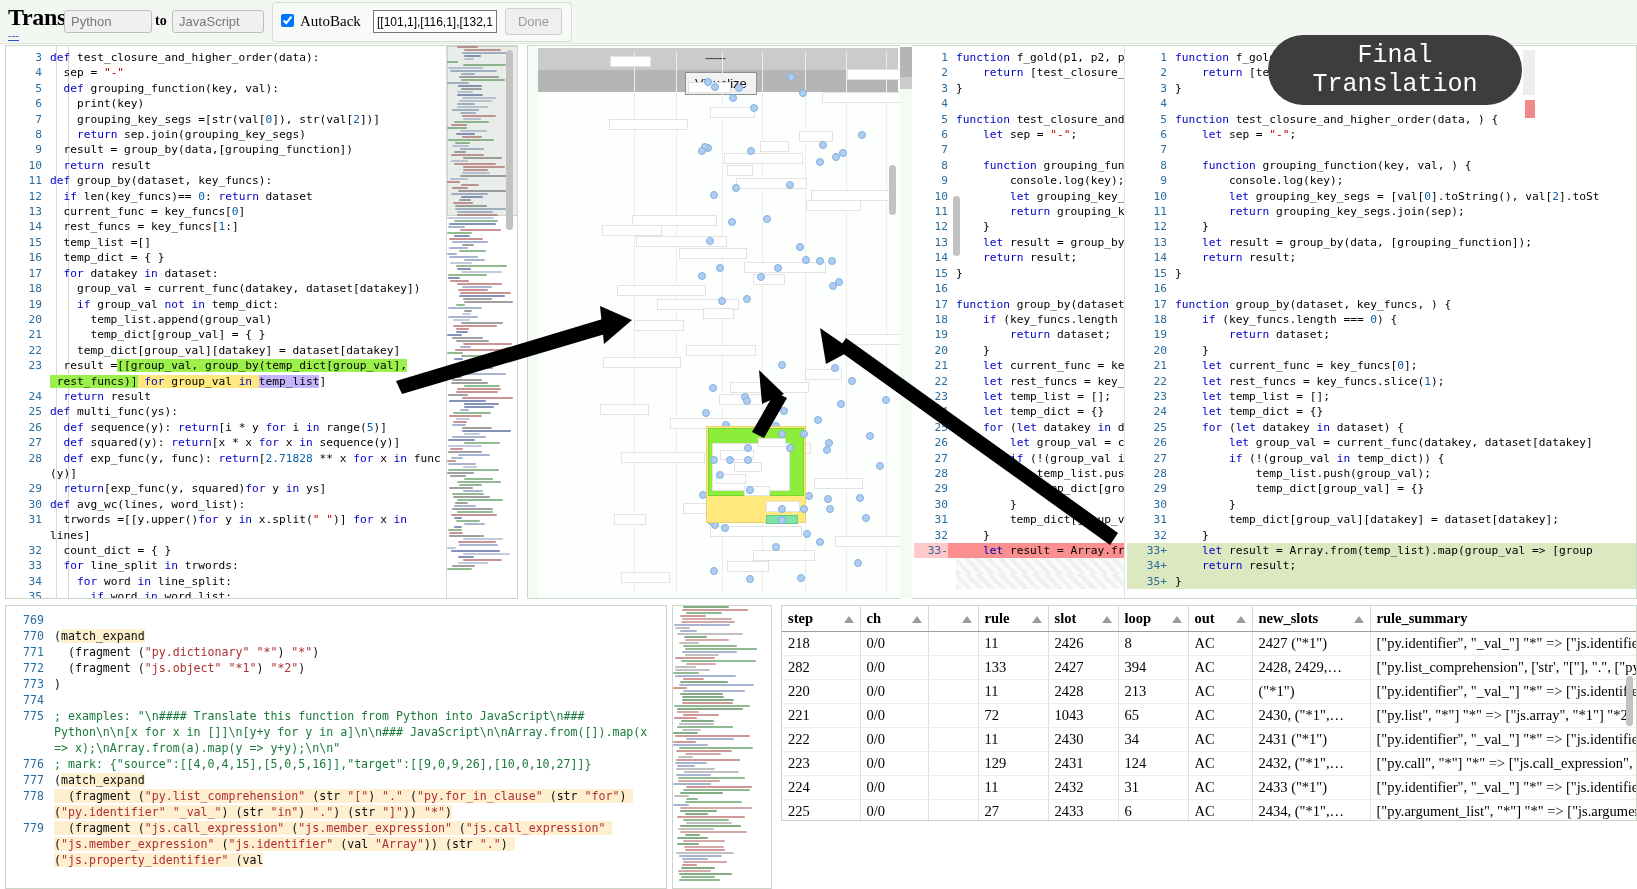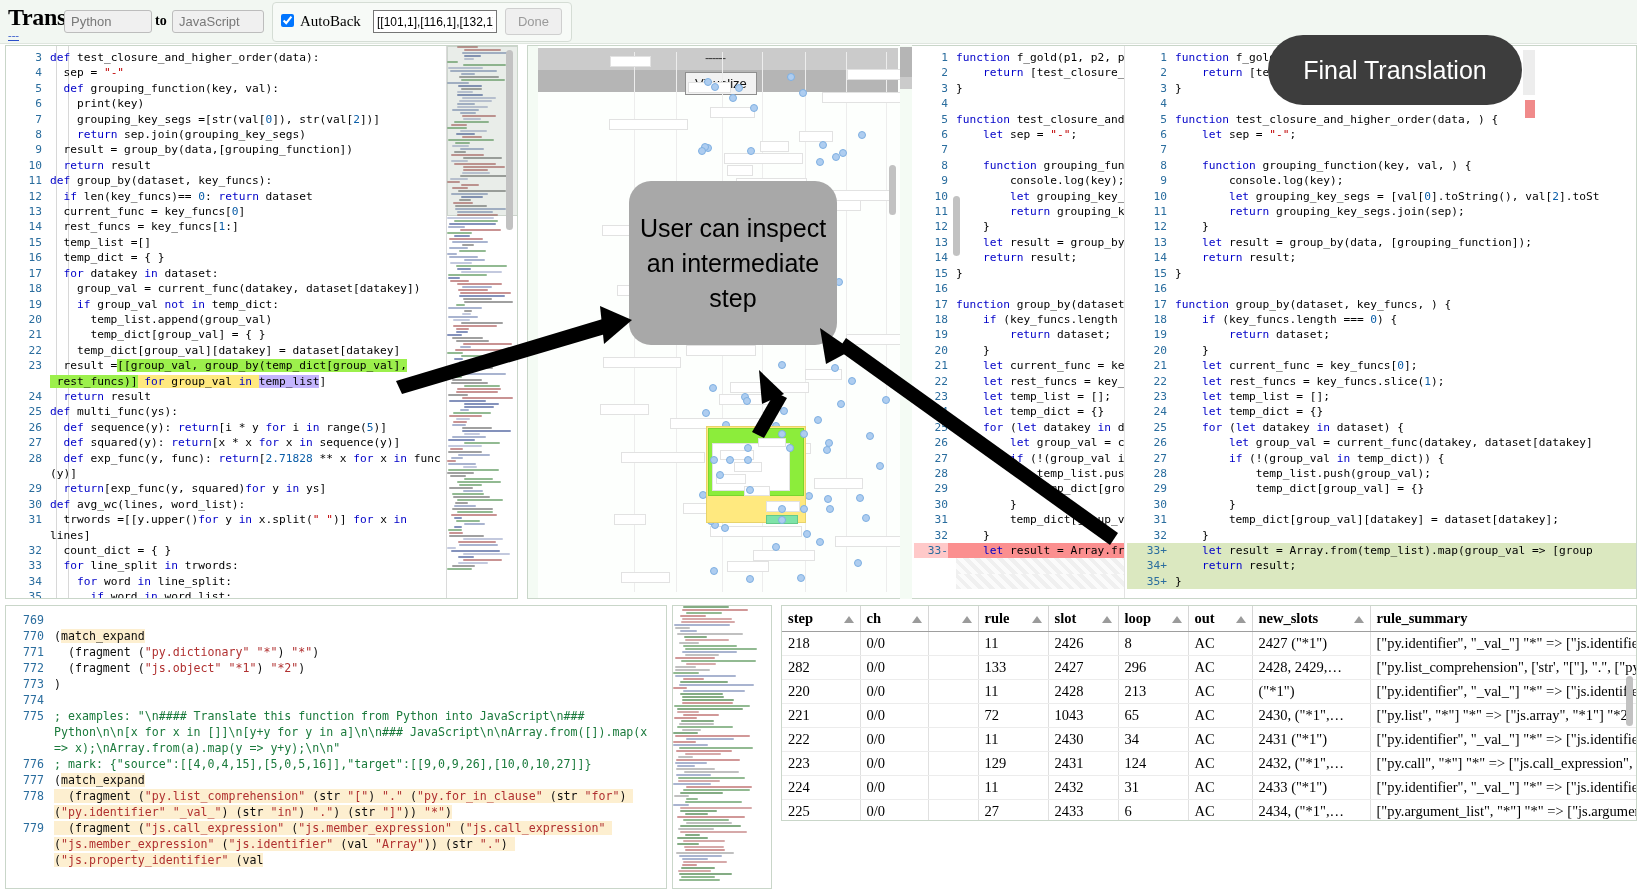--- a/index.html
+++ b/index.html
@@ -196,21 +196,21 @@
   .blk-green  { position: absolute; background: #8ced3b; border: 1px solid #7ad52f; }
   .blk-white  { position: absolute; background: #fff; border: 1px solid #e2e2e2; }
   .blk-mint   { position: absolute; background: #7fe3a8; border: 1px solid #63c98c; }
 
   
   .callout {
     position: absolute;
     background: #a8a8a8;
     border-radius: 22px;
     color: #000;
-    font-family: Liberation Sans, sans-serif;
+    font-family: Liberation Mono, monospace;
     display: flex; align-items: center; justify-content: center;
     text-align: center;
   }
   #callout-inspect {
     left: 629px; top: 181px; width: 208px; height: 164px;
     font-size: 25px; line-height: 35px;
   }
   #callout-final {
     left: 1268px; top: 35px; width: 254px; height: 70px;
     background: #3d3d3d; color: #fff;
@@ -687,23 +687,20 @@
     <div class="vsb" style="left:40px; top:150px; height:60px;">
       <i style="top:0; height:60px;"></i>
     </div>
   </div>
   <div style="position:absolute; left:900px; top:45px; width:12px; height:554px; background:#f4fbf4;"></div>
   <div style="position:absolute; left:900px; top:47px; width:12px; height:30px; background:#b5b5b5;"></div>
   <div style="position:absolute; left:900px; top:77px; width:12px; height:12px; background:#cbcbcb;"></div>
   <div style="position:absolute; left:1525px; top:100px; width:10px; height:18px; background:#f08a8a;"></div>
   <div style="position:absolute; left:1523px; top:50px; width:12px; height:45px; background:#ededed;"></div>
 
-  <div class="callout" id="callout-inspect">
-    <span>User can inspect an intermediate step</span>
-  </div>
   <div class="callout" id="callout-final">
     <span>Final Translation</span>
   </div>
 
   <svg class="arrow" style="left:0; top:0; width:1637px; height:889px;">
 
     <polygon points="396,381 606,318 612,332 402,394" fill="#000"></polygon>
     <polygon points="600,306 632,320 604,344" fill="#000"></polygon>
 
     <polygon points="752,432 775,392 787,398 764,438" fill="#000"></polygon>
@@ -850,21 +847,21 @@
             <td>AC</td>
             <td>2427 ("*1")</td>
             <td>["py.identifier", "_val_"] "*" =&gt; ["js.identifier",…</td>
           </tr>
           <tr>
             <td>282</td>
             <td>0/0</td>
             <td></td>
             <td>133</td>
             <td>2427</td>
-            <td>296</td>
+            <td>394</td>
             <td>AC</td>
             <td>2428, 2429,…</td>
             <td>["py.list_comprehension", ['str', "["], ".", ["py.f…</td>
           </tr>
           <tr>
             <td>220</td>
             <td>0/0</td>
             <td></td>
             <td>11</td>
             <td>2428</td>

